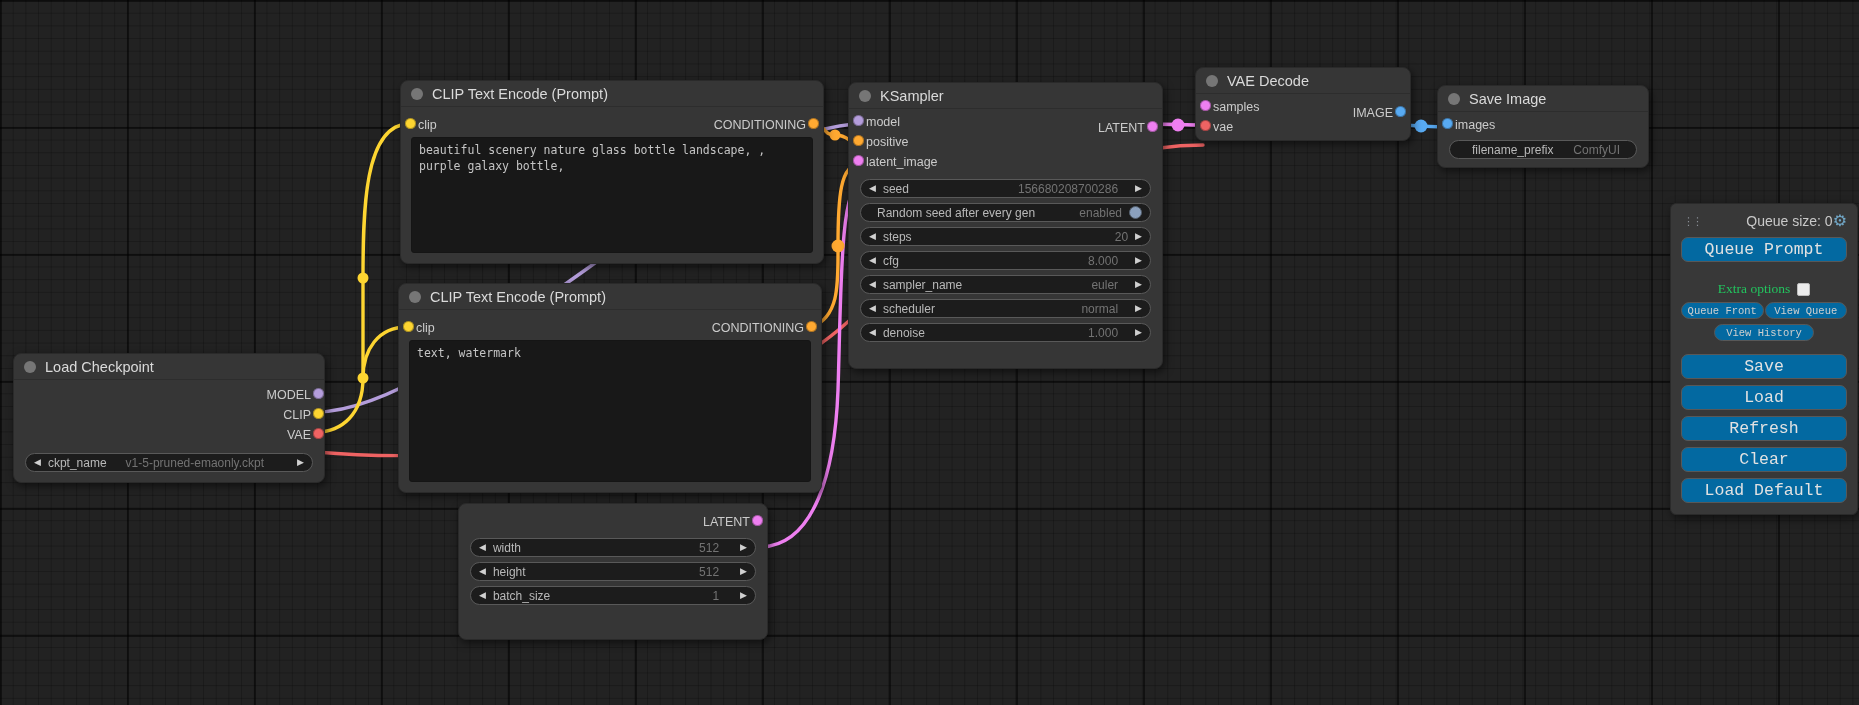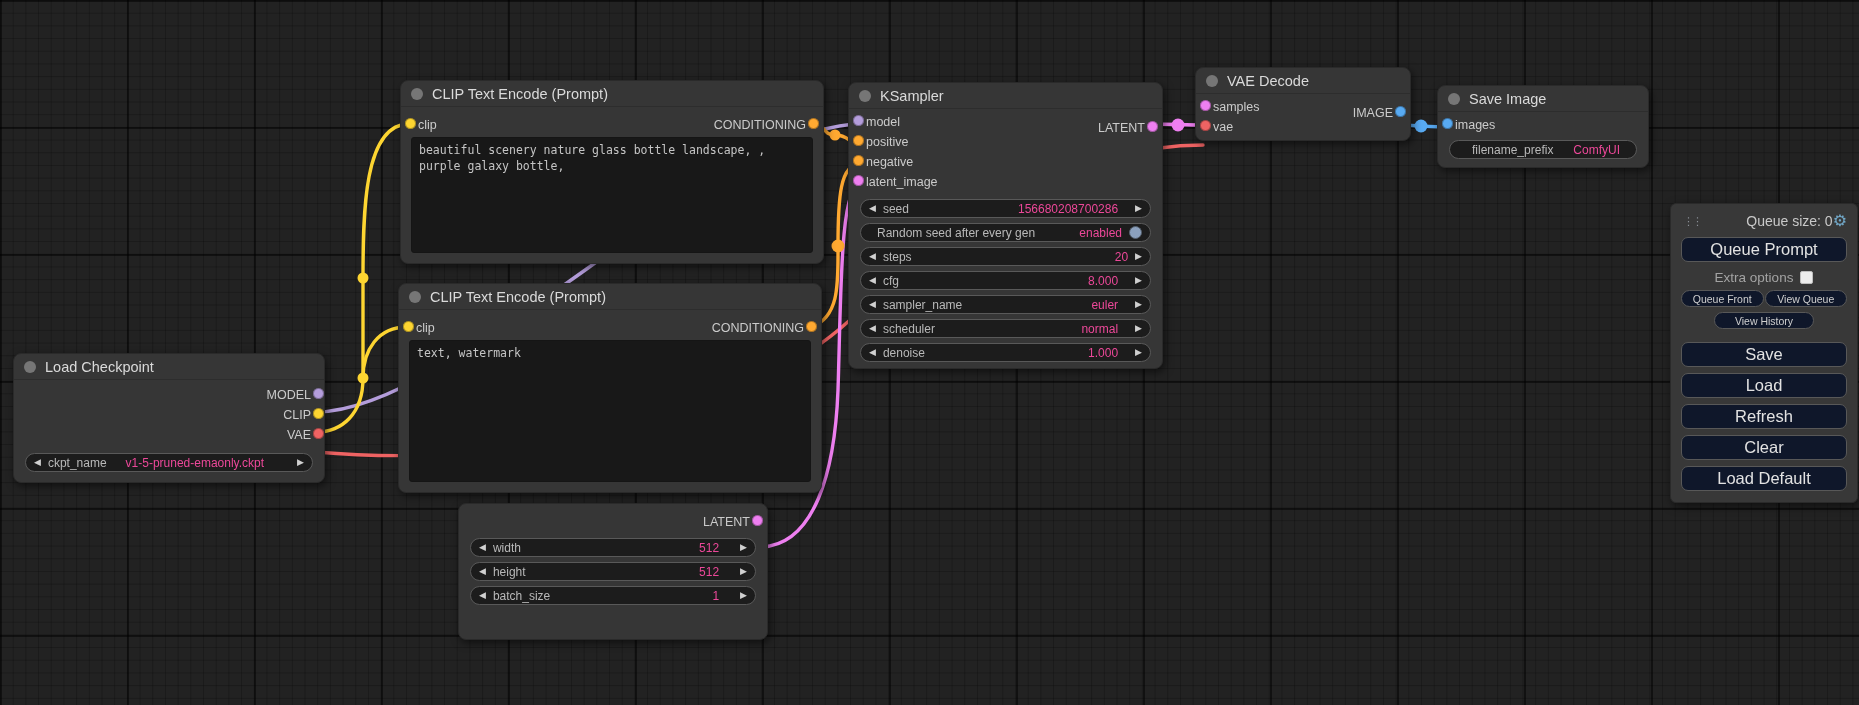--- a/index.html
+++ b/index.html
@@ -35,43 +35,43 @@
   .port-line{display:flex;justify-content:space-between;align-items:center;height:24px;margin-top:6px;padding:0 4px;}
   .pin,.pout{display:flex;align-items:flex-start;gap:2px;color:#cbcbcb;font-size:12.5px;}
   .in-col{padding:6px 0 0 4px;}
   .in-col .pin{height:20px;}
   .out-abs{position:absolute;right:4px;top:12px;}
 
   .widgets{display:flex;flex-direction:column;gap:5px;padding:0 11px;margin-top:4px;}
   .widget{height:19px;border-radius:10px;background:#1c1c1c;border:1px solid #595959;
     display:flex;align-items:center;gap:7px;padding:0 8px;font-size:12px;}
   .wlabel{color:#b9b9b9;white-space:nowrap;}
-  .wvalue{margin-left:auto;color:#ec4899;white-space:nowrap;}
+  .wvalue{margin-left:auto;color:#737373;white-space:nowrap;}
   .warr{color:#d0d0d0;font-size:9px;line-height:1;}
   .toggle{width:13px;height:13px;border-radius:50%;background:#8ba0bd;border:1px solid #55606e;flex:none;}
 
   .ptext{position:absolute;left:10px;right:10px;top:56px;bottom:10px;background:#181818;
     border:1px solid #151515;border-radius:3px;color:#c5c5c5;
     font-family:"DejaVu Sans Mono",monospace;font-size:11.5px;line-height:1.35;
     padding:5px 7px;resize:none;overflow:hidden;}
 
   
   .qpanel{position:absolute;z-index:3;left:1670px;top:203px;width:188px;
     background:#383838;border:1px solid #2a2a2a;border-radius:6px;
     padding:7px 10px 11px;box-shadow:2px 3px 10px rgba(0,0,0,.55);
     font-family:"Liberation Sans",sans-serif;}
   .qheader{display:flex;align-items:center;height:20px;color:#c9c9c9;font-size:14px;}
   .qdrag{color:#8a8f96;font-size:11px;letter-spacing:-2px;cursor:grab;margin-left:2px;}
   .qtitle{flex:1;text-align:right;}
   .qgear{color:#71a7c7;font-size:16px;line-height:1;cursor:pointer;}
-  .qbtn{display:block;width:100%;background:#0f172a;border:1px solid #585858;border-radius:7px;
-    color:#e2e2e2;font-family:Liberation Sans, sans-serif;cursor:pointer;}
+  .qbtn{display:block;width:100%;background:#0369a1;border:1px solid #585858;border-radius:7px;
+    color:#e2e2e2;font-family:Liberation Mono, monospace;cursor:pointer;}
   .qbtn-lg{height:25px;font-size:16.5px;margin-top:6px;padding:0;}
-  .extra{display:flex;justify-content:center;align-items:center;gap:7px;color:#a3a3a3;
-    font-size:13.5px;margin-top:8px;}
+  .extra{display:flex;justify-content:center;align-items:center;gap:7px;color:#22c55e;
+    font-size:13.5px;margin-top:19px;font-family:Liberation Serif, serif;}
   .qcheck{width:13px;height:13px;background:#ececec;border:1px solid #bdbdbd;border-radius:2px;cursor:pointer;}
   .qsmall-row{display:flex;gap:1px;margin-top:5px;}
   .qbtn-sm{height:17px;font-size:10.5px;border-radius:9px;color:#cfcfcf;padding:0 4px;flex:1;}
   .vh-wrap{display:flex;justify-content:center;margin-top:5px;align-items:center;}
   .vh-wrap .qbtn-sm{flex:none;width:100px;}
   .qgroup{margin-top:13px;}
 </style>
 </head>
 <body>
 
@@ -208,24 +208,20 @@
       <div class="in-col">
         <div class="pin">
           <span class="dot dot-model"></span>
           <span>model</span>
         </div>
         <div class="pin">
           <span class="dot dot-cond"></span>
           <span>positive</span>
         </div>
         <div class="pin">
-          <span class="dot dot-cond"></span>
-          <span>negative</span>
-        </div>
-        <div class="pin">
           <span class="dot dot-latent"></span>
           <span>latent_image</span>
         </div>
       </div>
       <div class="pout out-abs">
         <span>LATENT</span>
         <span class="dot dot-latent"></span>
       </div>
     </div>
     <div class="widgets">

